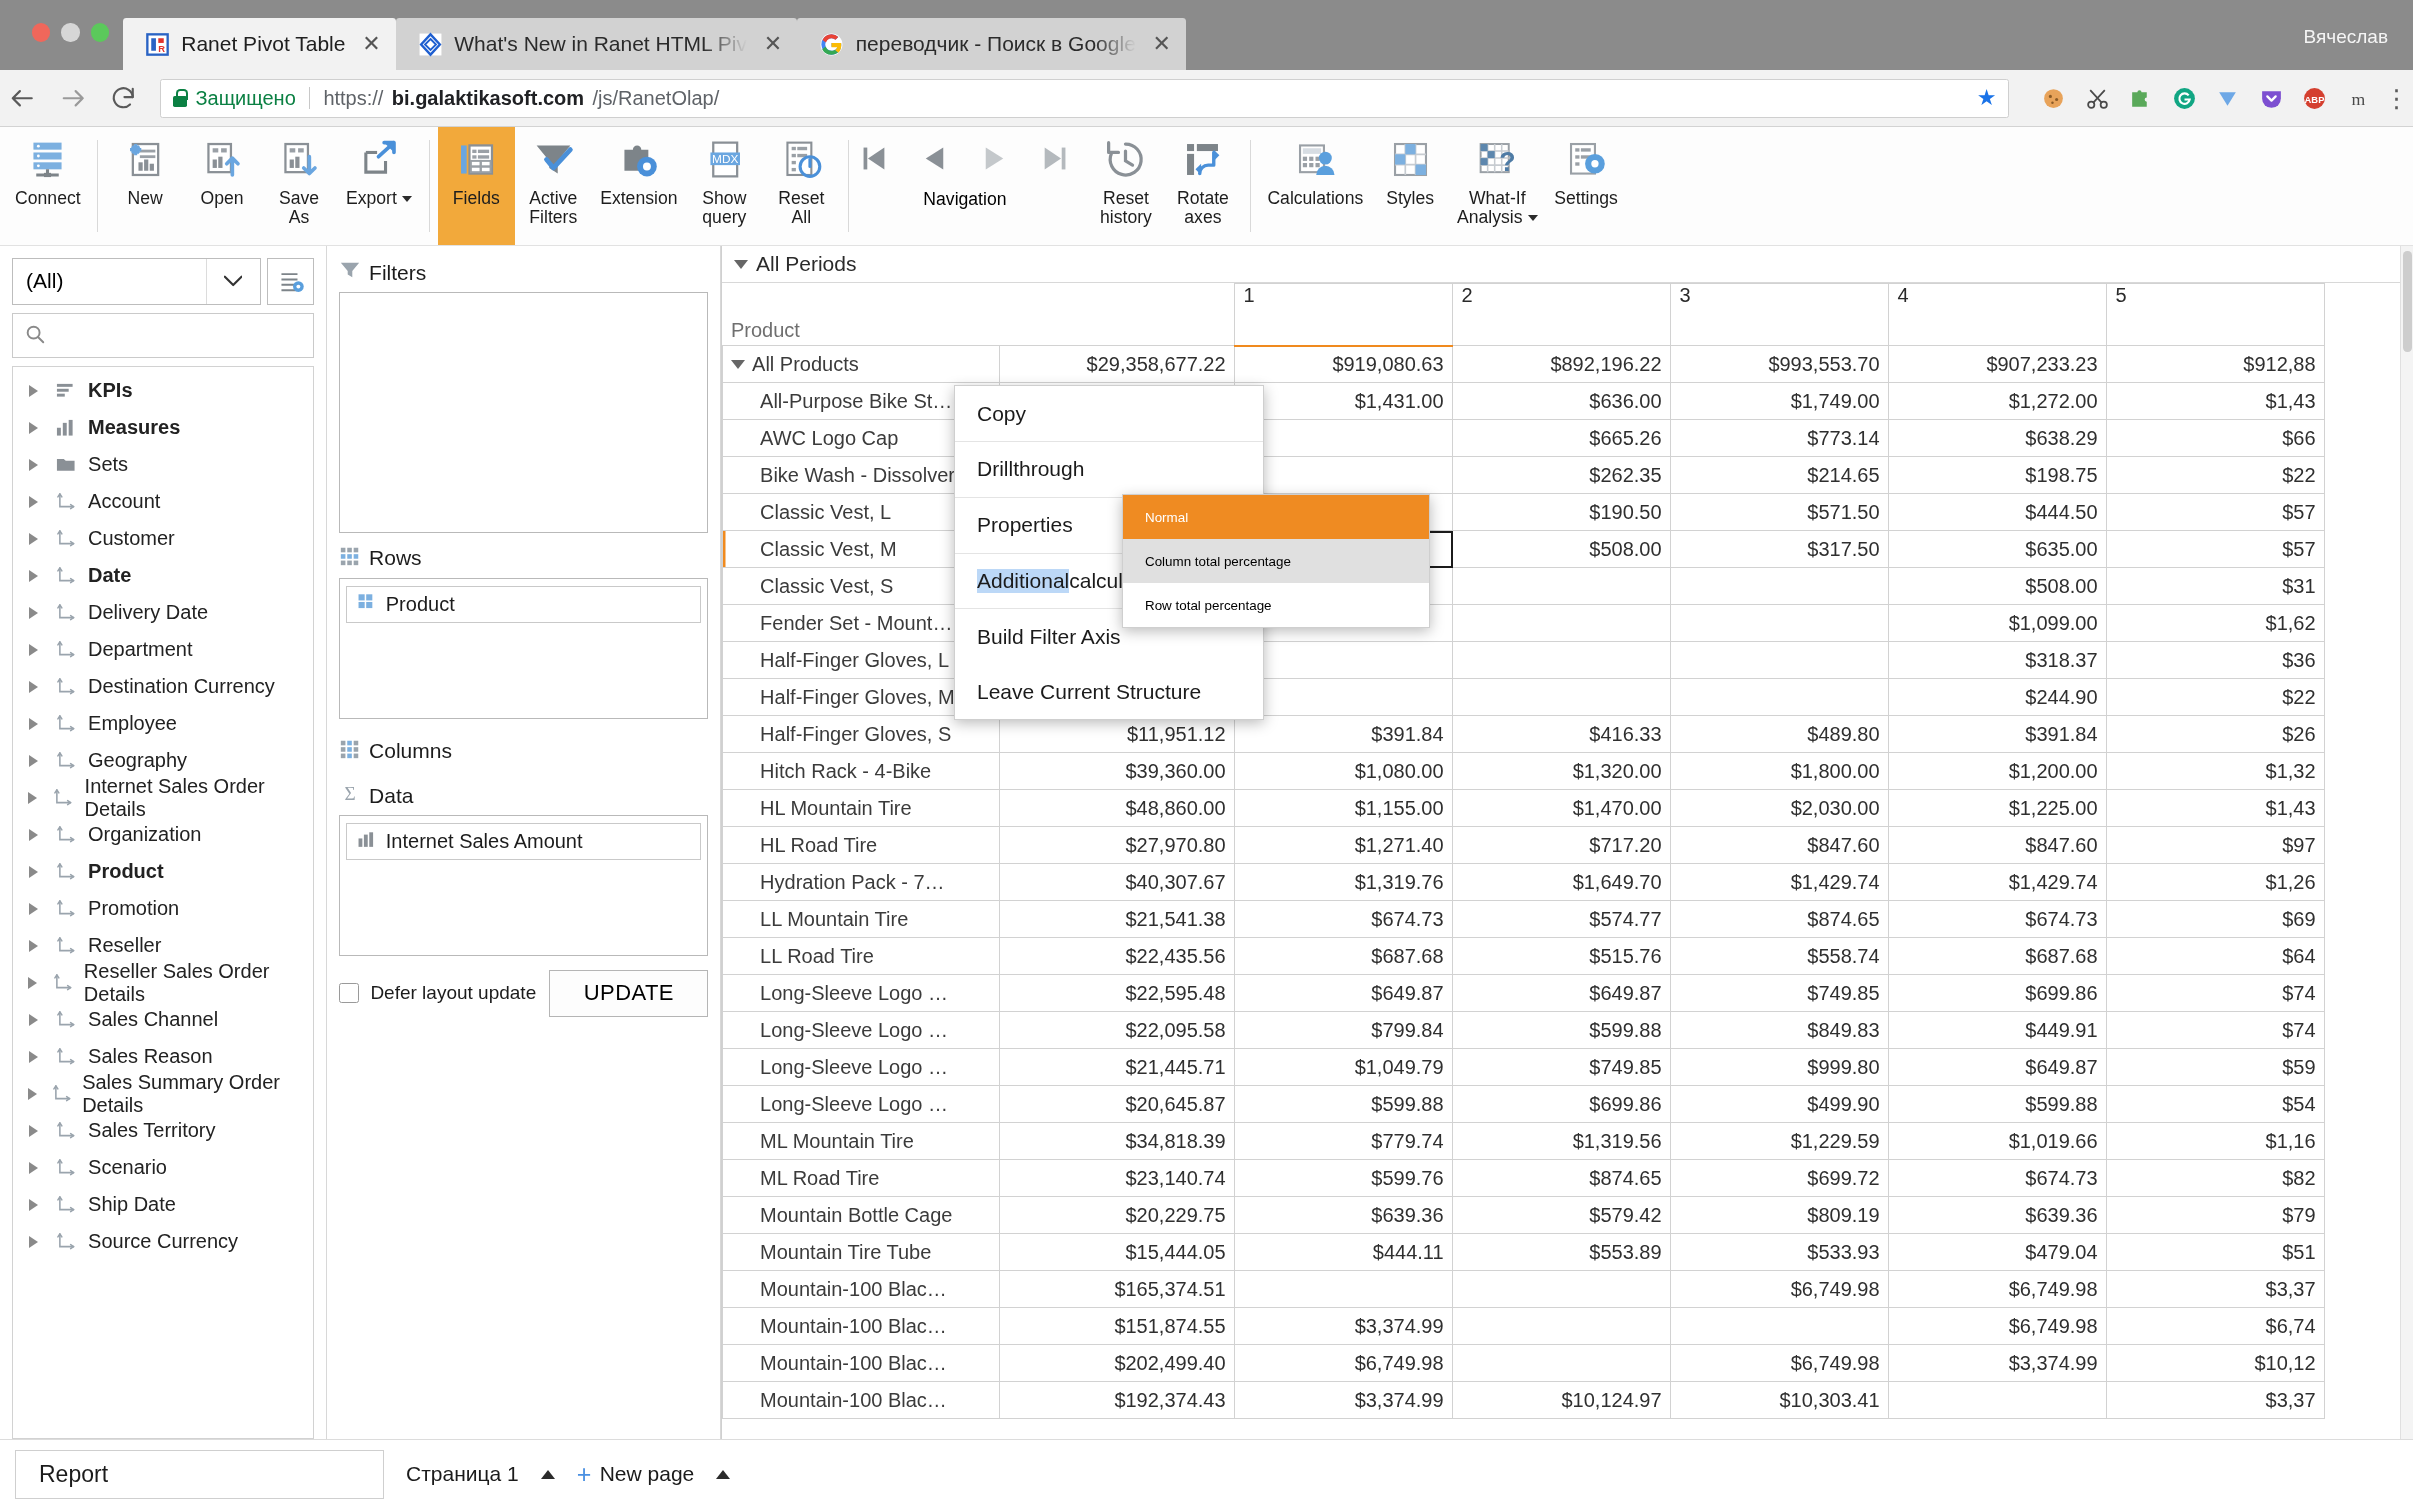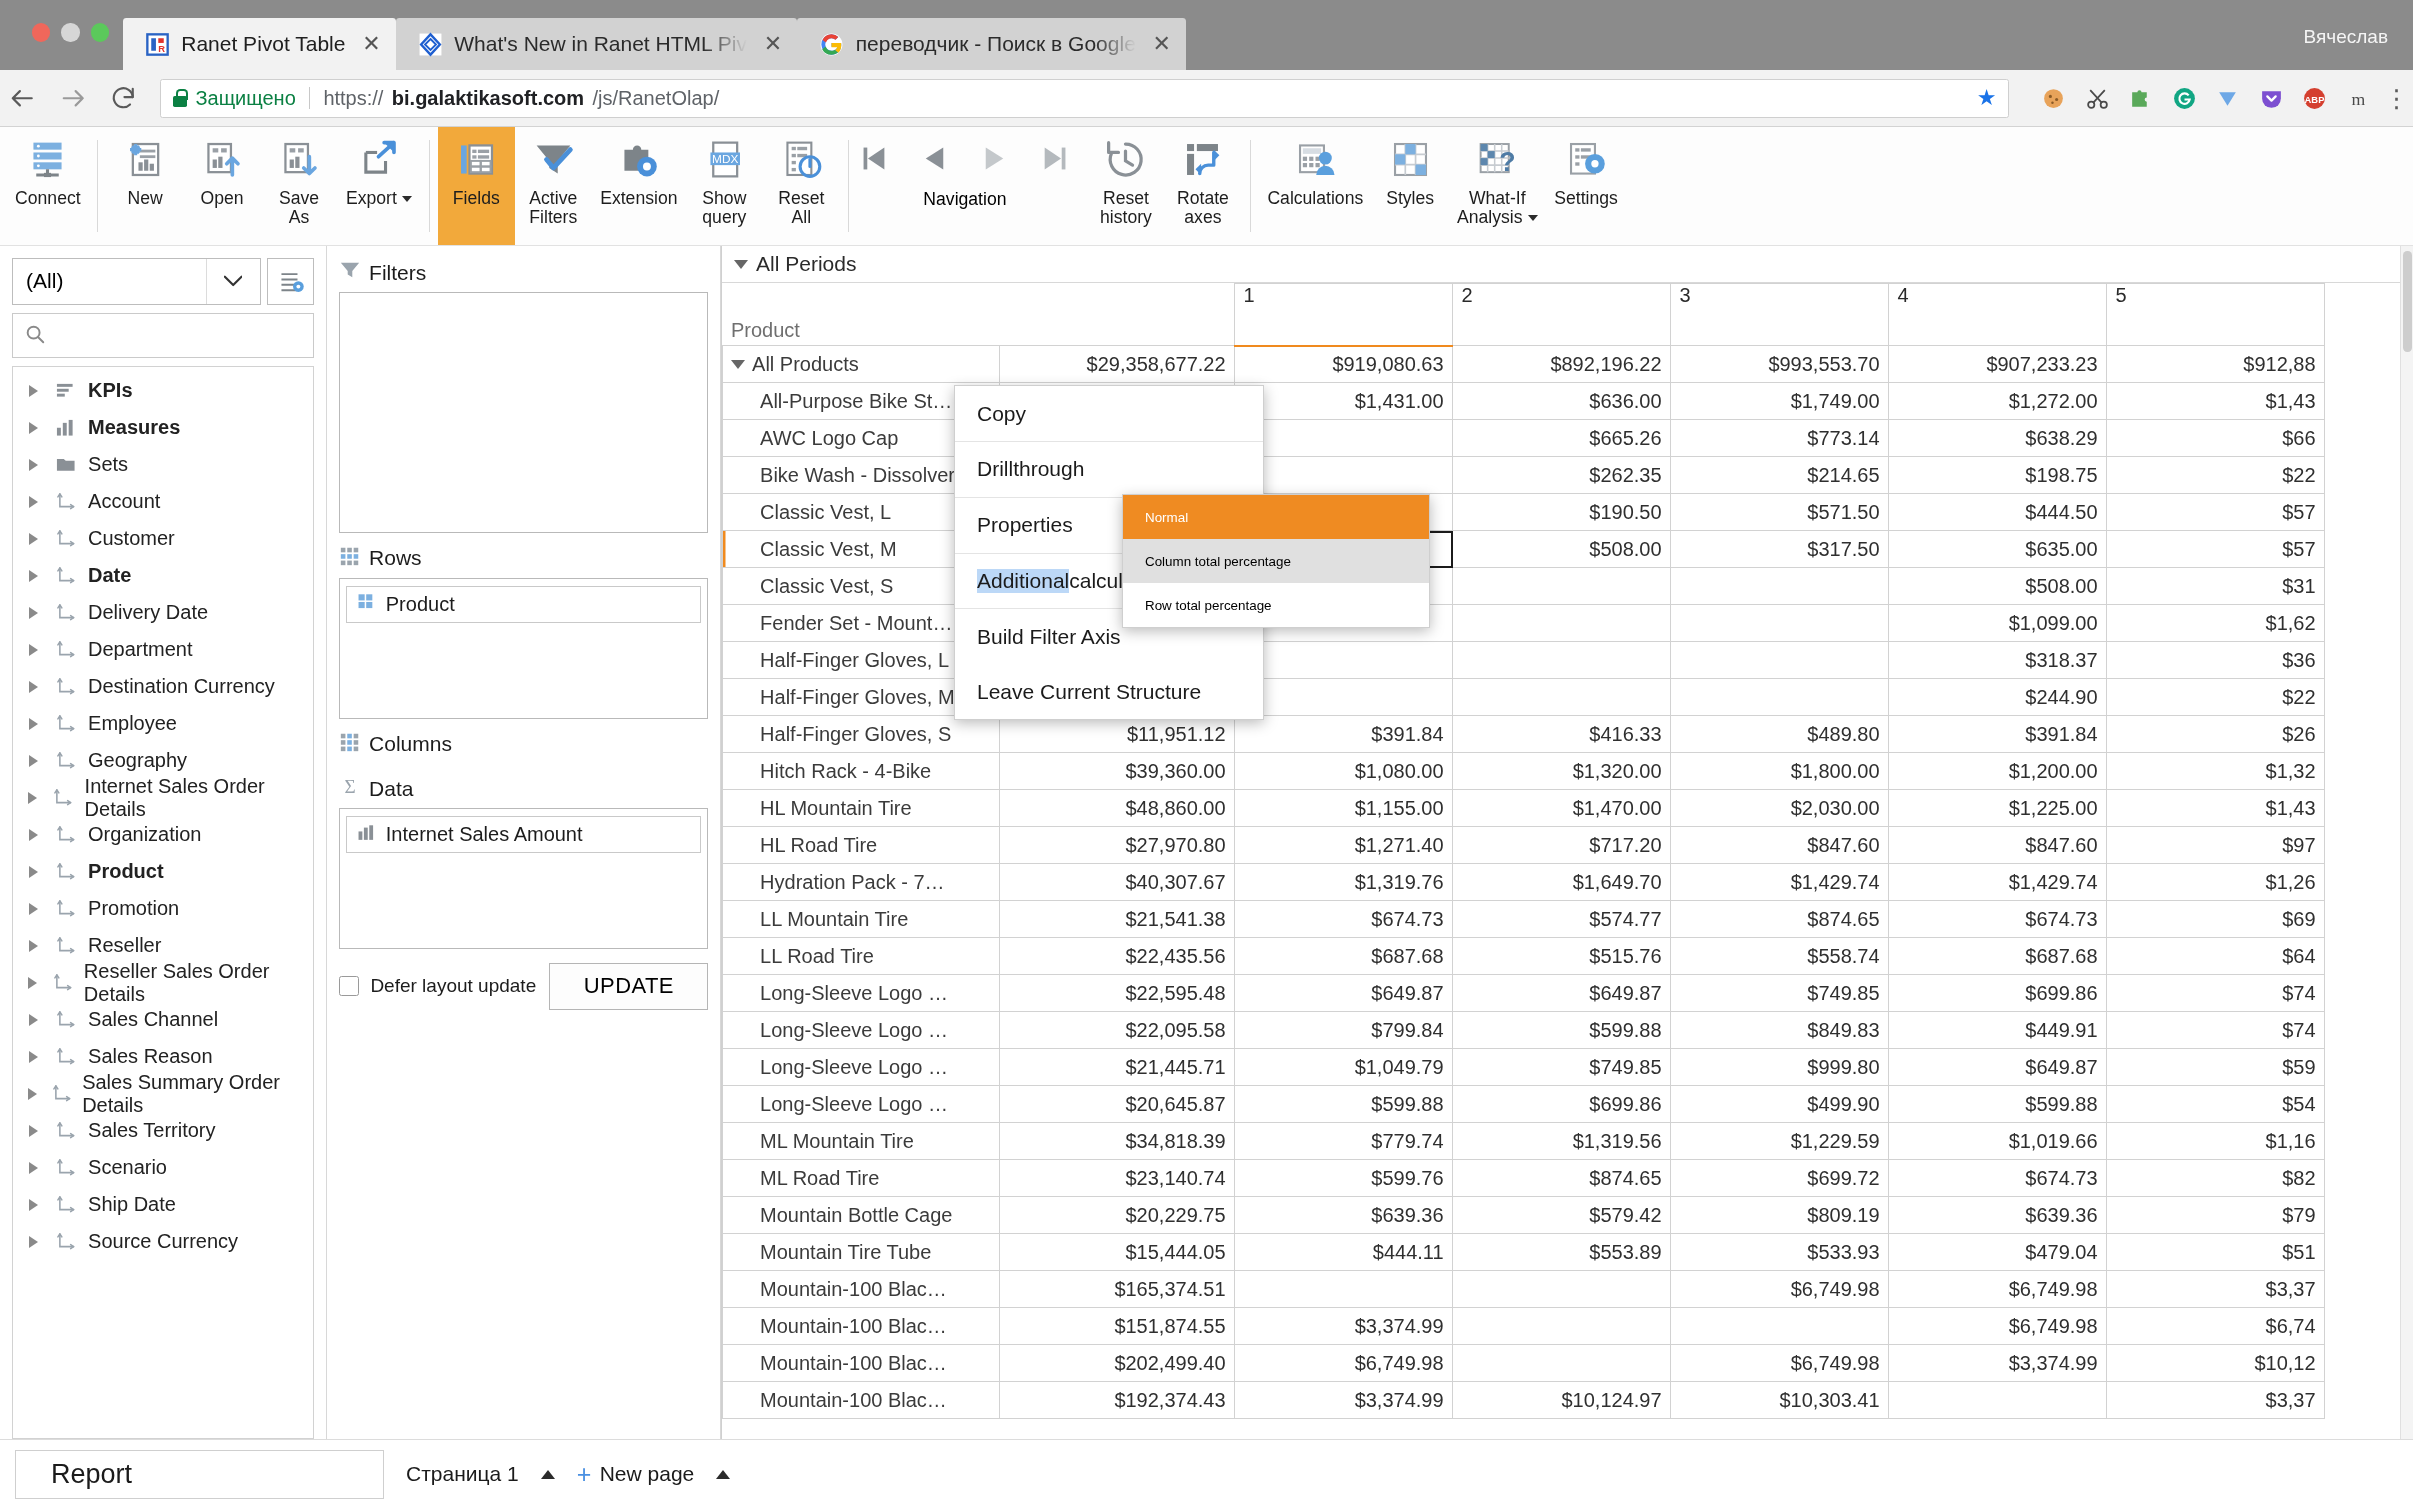--- a/index.html
+++ b/index.html
@@ -150,21 +150,21 @@
   .ctx-sub .ctx-item { height:44px; }
 
   
   .collapse-handle { position:absolute; right:0; top:50%; transform:translateY(-50%); width:11.7px; height:39px; display:flex; align-items:center; justify-content:center; color:#888; font-size:18.4px; }
 
   .vscroll { position:absolute; right:0; top:0; width:13.4px; height:100%; background:#f4f4f4; border-left:0.8px solid #e0e0e0;}
   .vthumb { position:absolute; top:5px; left:2.5px; width:8.4px; height:101px; background:#cdcdcd; border-radius:4.2px;}
 
   
   .statusbar { height:69px; border-top:0.8px solid #dcdcdc; background:#fff; display:flex; align-items:center; padding: 0 15px; gap:22px; }
-  .report-field { width:369px; height:49px; border:0.8px solid #cfcfcf; display:flex; align-items:center; padding-left:35px; font-size:27px; color:#1b1b1b;}
+  .report-field { width:369px; height:49px; border:0.8px solid #cfcfcf; display:flex; align-items:center; padding-left:23px; font-size:23px; color:#1b1b1b;}
   .page-label { font-size:21px; color:#1b1b1b; }
   .sm-caret { width:0;height:0;border-left:7.5px solid transparent;border-right:7.5px solid transparent;border-bottom:9.2px solid #2b2b2b; }
   .newpage { display:flex; align-items:center; gap:8.4px; font-size:21px; color:#1b1b1b; }
   .plus { color:#4a90e2; font-size:25px; line-height:1; }
 </style>
 </head>
 <body>
 
 <div class="chrome-tabbar">
   <div class="traffic">
@@ -923,21 +923,21 @@
                 <rect x="12" y="3" width="8" height="8"></rect>
                 <rect x="2" y="13" width="8" height="8"></rect>
                 <rect x="12" y="13" width="8" height="8"></rect>
               </g>
             </svg>
         </span>
         <span>Product</span>
       </div>
     </div>
 
-    <div class="lp-head" style="margin-top:12px;">
+    <div class="lp-head" style="margin-top:19px;">
       <span>
         <svg width="22" height="22" viewBox="0 0 24 24">
             <g fill="#9aa4ad">
               <rect x="2" y="3" width="5" height="5"></rect>
               <rect x="2" y="10" width="5" height="5"></rect>
               <rect x="2" y="17" width="5" height="5"></rect>
             </g>
             <g fill="#7cb0e0">
               <rect x="9" y="3" width="5" height="5"></rect>
               <rect x="9" y="10" width="5" height="5"></rect>

